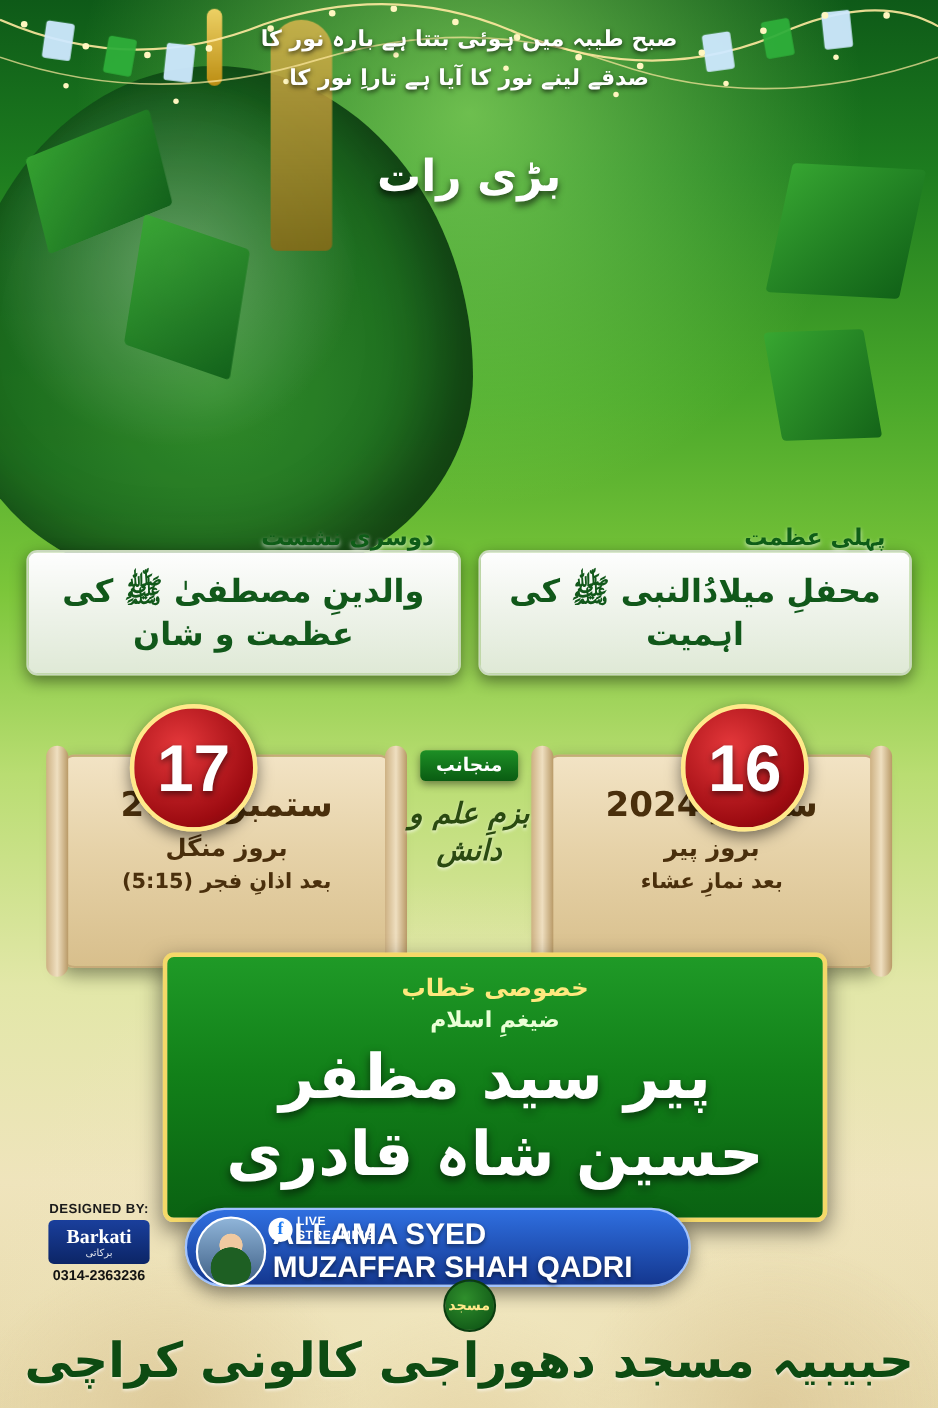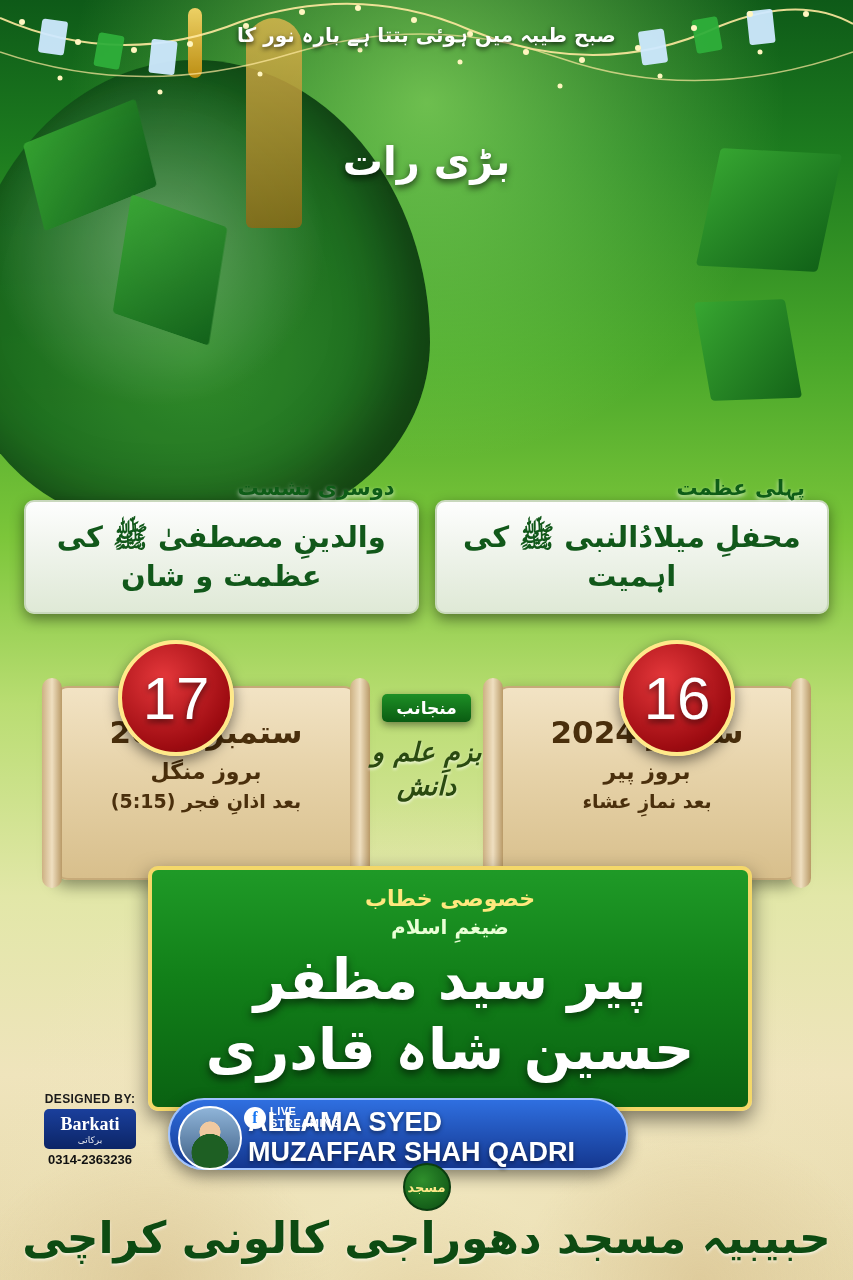--- a/index.html
+++ b/index.html
@@ -217,30 +217,30 @@
     height: 108px;
     border-radius: 50%;
     background: radial-gradient(circle at 38% 32%, #e5383b, #9d0b11 70%, #6d070b 100%);
     border: 4px solid #ffe98a;
     box-shadow: 0 5px 14px rgba(0,0,0,0.5);
     display: flex;
     align-items: center;
     justify-content: center;
     color: #ffffff;
     font-size: 60px;
-    font-weight: normal;
+    font-weight: bold;
     text-shadow: 0 3px 6px rgba(0,0,0,0.55);
   }
   .badge-left  { left: 118px; }
   .badge-right { right: 118px; text-align: right; }
 
   .center-tag {
     position: absolute;
     left: 50%;
-    top: 54px;
+    top: 42px;
     transform: translateX(-50%);
     width: 176px;
     text-align: center;
   }
   .center-tag .pill {
     display: inline-block;
     background: linear-gradient(180deg, #1d8f25, #0a5c12);
     color: #fff;
     font-size: 17px;
     font-weight: bold;
@@ -462,20 +462,21 @@
           <circle cx="460" cy="62" r="2.5"></circle>
           <circle cx="560" cy="86" r="2.5"></circle>
         <circle cx="660" cy="76" r="2.5"></circle>
           <circle cx="760" cy="52" r="2.5"></circle>
       </g>
     </svg>
   </div>
 
   <div class="top-couplet urdu">
     <div>صبح طیبہ میں ہوئی بتتا ہے بارہ نور کا</div>
+    <div>صدقے لینے نور کا آیا ہے تاراِ نور کا</div>
   </div>
 
   <div class="title-wrap">
     <div class="title-sub urdu">بڑی رات</div>
   </div>
 
   <div class="sessions">
     <div class="session">
       <div class="session-tag urdu">پہلی عظمت</div>
       <div class="session-text urdu">محفلِ میلادُالنبی ﷺ کی اہمیت</div>

